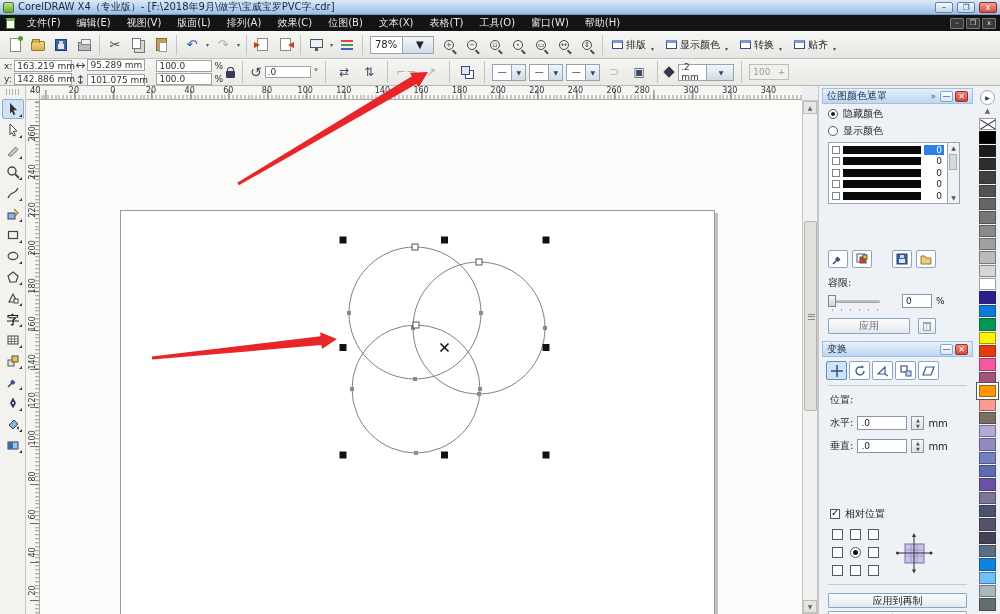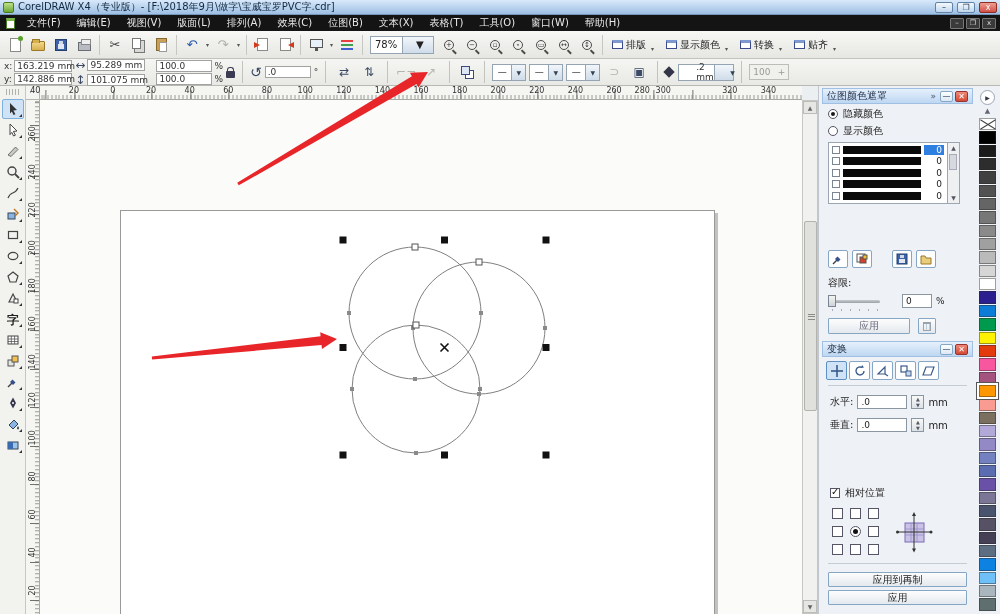--- a/index.html
+++ b/index.html
@@ -60,21 +60,21 @@
   .lock{width:9px;height:7px;background:#3a3a52;position:relative;margin-top:4px;border-radius:1px;}
   .lock::before{content:'';position:absolute;left:1px;top:-4px;width:5px;height:4px;border:1.5px solid #3a3a52;border-bottom:none;border-radius:3px 3px 0 0;}
   .grayico{color:#b4b4b0;font-size:12px;}
   .blueico{color:#3a4a66;font-size:12px;}
   .weld-btn{width:20px;height:20px;display:flex;align-items:center;justify-content:center;position:relative;}
   .weld-ico{width:9px;height:9px;border:1.5px solid #3a4a7a;background:#dce6f4;box-shadow:4px 4px 0 -1px #fff,4px 4px 0 0 #3a4a7a;margin:-4px 0 0 -4px;}
   .line-dd{width:34px;height:17px;border:1px solid #94a4b2;background:#fff;display:flex;align-items:center;}
   .line-dd .ls{flex:1;text-align:center;color:#222;font-size:9px;}
   .pen-ico{width:8px;height:8px;background:#35354a;transform:rotate(45deg);margin-right:2px;}
   .outline-dd{width:56px;height:17px;border:1px solid #94a4b2;background:#fff;display:flex;align-items:center;}
-  .outline-dd span{flex:1;padding-left:17px;}
+  .outline-dd span{flex:1;padding-left:2px;}
   .stepper{width:40px;height:16px;border:1px solid #bcbcb8;background:#f0f0ec;color:#9a9a96;display:flex;align-items:center;justify-content:space-between;padding:0 3px;}
   
   .main{position:absolute;top:86px;left:0;width:1000px;height:528px;background:#eceff2;}
   .toolbox{position:absolute;left:0;top:0;width:26px;height:528px;background:#f2f2ef;border-right:1px solid #c6c6c2;display:flex;flex-direction:column;align-items:center;padding-top:3px;gap:1px;}
   .grip{width:14px;height:6px;background:repeating-linear-gradient(90deg,#b0b0ac 0 1px,transparent 1px 3px);margin-bottom:3px;}
   .tool{width:22px;height:20px;display:flex;align-items:center;justify-content:center;border:1px solid transparent;border-radius:2px;position:relative;}
   .tool.selected{background:#cfe2f6;border-color:#7fb0dc;}
   .tool .fly{position:absolute;right:1px;bottom:1px;width:0;height:0;border-left:3px solid transparent;border-bottom:3px solid #333;}
   .corner{position:absolute;left:26px;top:0;width:14px;height:14px;background:#f4f4f1;border-right:1px solid #b4b4b0;border-bottom:1px solid #b4b4b0;font-size:7px;color:#667;text-align:center;line-height:13px;}
   .hruler{position:absolute;left:40px;top:0;width:762px;height:14px;background:#f5f5f2;border-bottom:1px solid #a8a8a4;}
@@ -490,21 +490,21 @@
       <span class="rlabel" style="left: 266px;">100</span>
       <span class="rlabel" style="left: 304.6px;">120</span>
       <span class="rlabel" style="left: 343.2px;">140</span>
       <span class="rlabel" style="left: 381.8px;">160</span>
       <span class="rlabel" style="left: 420.4px;">180</span>
       <span class="rlabel" style="left: 459px;">200</span>
       <span class="rlabel" style="left: 497.6px;">220</span>
       <span class="rlabel" style="left: 536.2px;">240</span>
       <span class="rlabel" style="left: 574.8px;">260</span>
       <span class="rlabel" style="left: 603px;">280</span>
-      <span class="rlabel" style="left: 624px;">300</span>
+      <span class="rlabel" style="left: 652px;">300</span>
       <span class="rlabel" style="left: 690.6px;">320</span>
       <span class="rlabel" style="left: 729.2px;">340</span>
     </div>
   <div class="vruler" id="vruler">
       <span class="rlabel" style="top: 30px;">260</span>
       <span class="rlabel" style="top: 68px;">240</span>
       <span class="rlabel" style="top: 106px;">220</span>
       <span class="rlabel" style="top: 144px;">200</span>
       <span class="rlabel" style="top: 182px;">180</span>
       <span class="rlabel" style="top: 220px;">160</span>
@@ -648,20 +648,21 @@
             <rect x="7" y="7" width="5" height="5" fill="#c8d8ec" stroke="#3a5a8a"></rect>
           </svg>
       </span>
       <span class="tf-btn">
         <svg width="14" height="14">
             <path d="M4 3 h8 l-3 8 H1 Z" fill="none" stroke="#3a5a8a" stroke-width="1.2"></path>
           </svg>
       </span>
     </div>
     <hr class="dhr">
+    <div class="tf-label">位置:</div>
     <div class="tf-row">
       <span>水平:</span>
       <span class="tf-input">.0</span>
       <span class="spin">
           <span>▲</span>
           <span>▼</span>
         </span>
       <span>mm</span>
     </div>
     <div class="tf-row">

